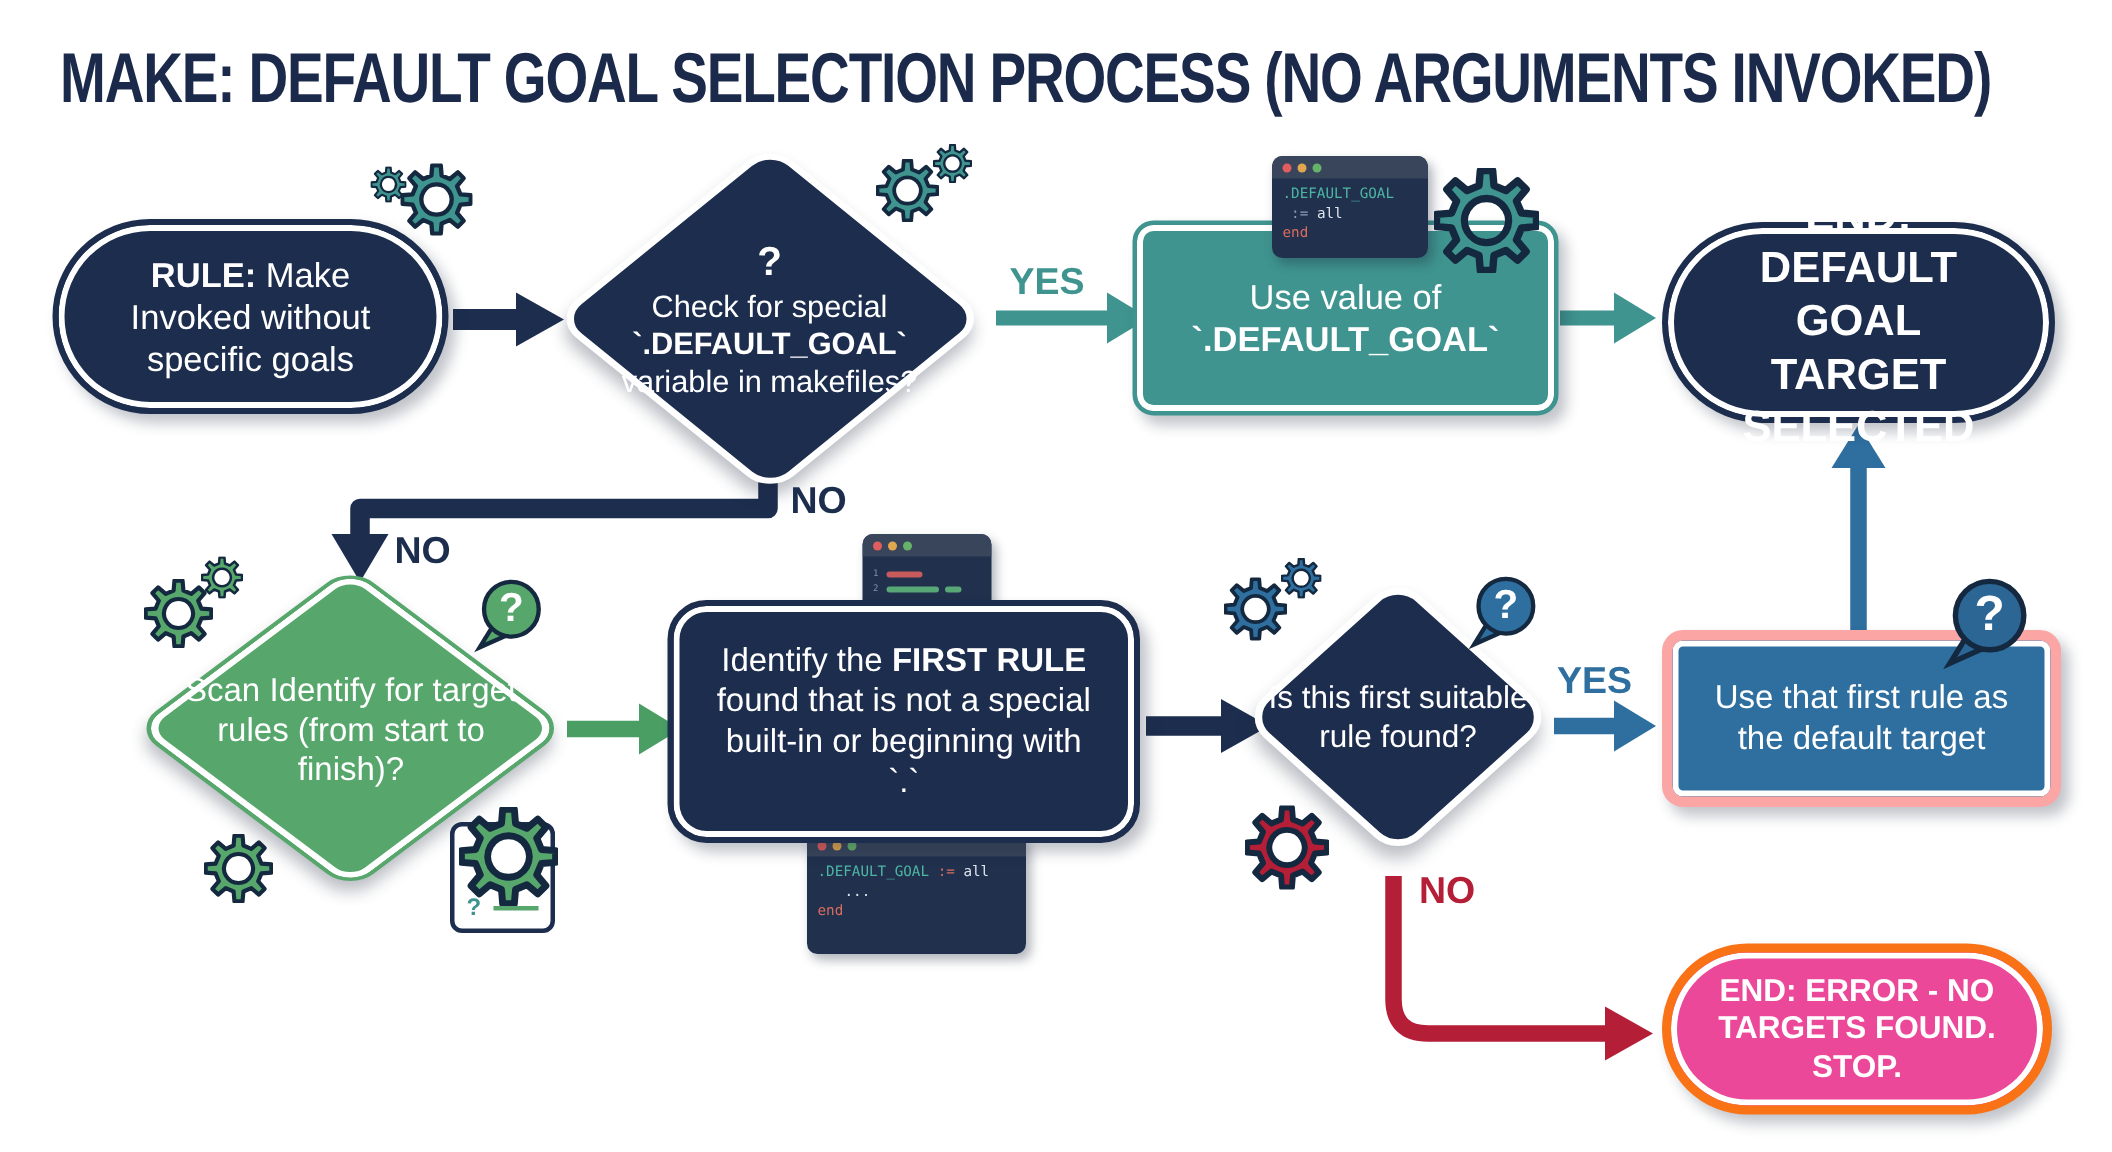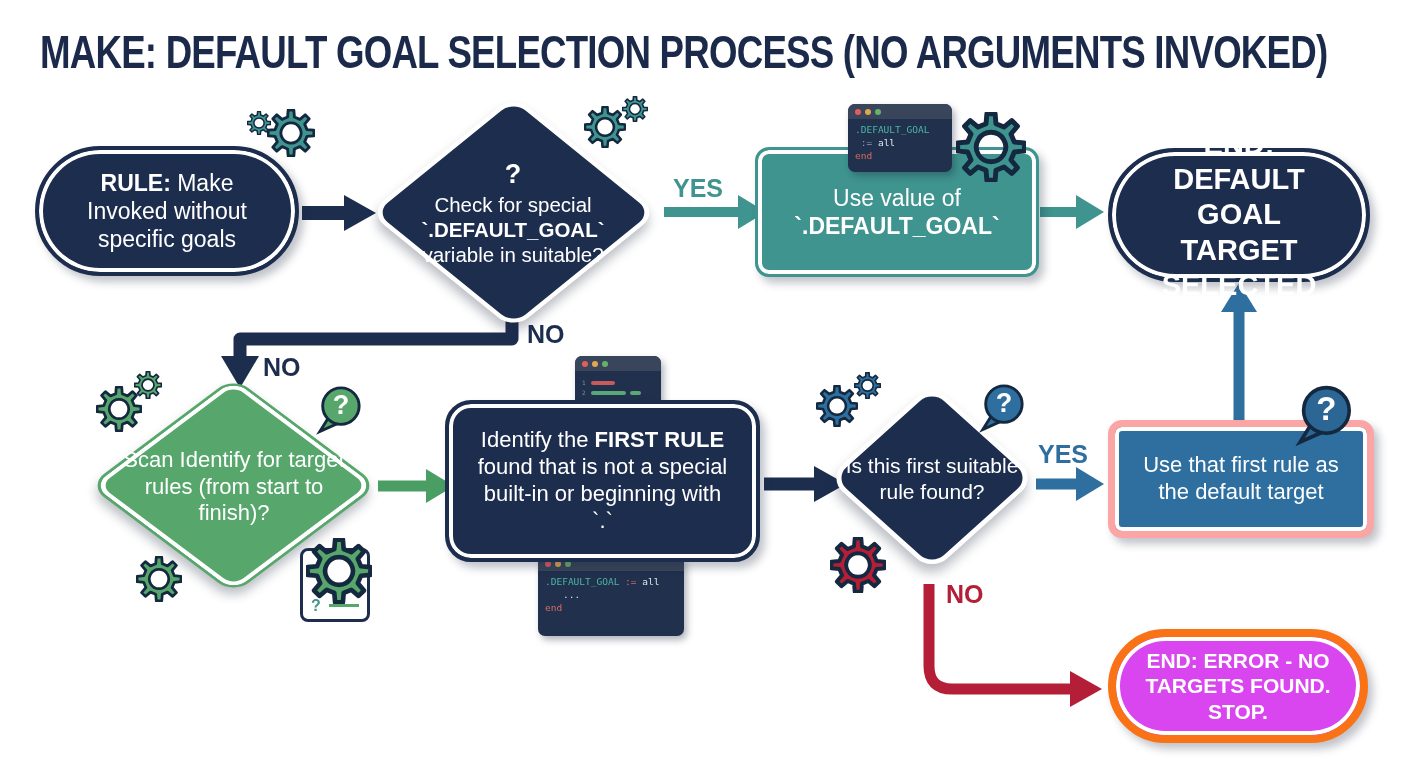--- a/index.html
+++ b/index.html
@@ -14,21 +14,21 @@
   }
   
   .node {
     position:absolute; box-sizing:border-box;
     display:flex; align-items:center; justify-content:center;
     text-align:center; color:#fff; z-index:3;
   }
   .navyfill { background:#1d2d4e; border:4px solid #1d2d4e; }
   .tealfill { background:#3f948f; border:3px solid #3f948f; }
   .bluefill { background:#2e6f9f; border:7px solid #fca5a5; }
-  .redfill  { background:#d946ef; border:8px solid #f97316; }
+  .redfill  { background:#ec4899; border:6px solid #f97316; }
   .ring { box-shadow: inset 0 0 0 4px #ffffff, 5px 6px 9px rgba(30,40,60,.28); }
   .stadium { border-radius:70px; }
   .roundbox { border-radius:14px; }
   .biground { border-radius:26px; }
   .diamond {
     position:absolute; box-sizing:border-box; z-index:3;
     border:5px solid #fff; border-radius:22px;
     box-shadow:6px 7px 12px rgba(30,40,60,.3);
   }
   .dtext {
@@ -237,21 +237,21 @@
       <span>Make Invoked without specific goals</span>
     </div>
   </div>
 
   <div class="diamond navyfill" style="left:411px;top:110px;width:205px;height:205px;transform:scale(1,0.81) rotate(45deg)"></div>
   <div class="dtext" style="left:398px;top:118px;width:230px;height:190px">
     <div style="font-size:27px;font-weight:800;margin-bottom:2px">?</div>
     <div class="nodetext" style="font-size:20.5px">
       <span>Check for special</span>
       <b>`.DEFAULT_GOAL`</b>
-      <span>variable in suitable?</span>
+      <span>variable in makefiles?</span>
     </div>
   </div>
 
   <div class="node tealfill ring roundbox" style="left:755px;top:147px;width:284px;height:130px">
     <div class="nodetext" style="font-size:23px;padding:0 30px">
       <span>Use value of</span>
       <b>`.DEFAULT_GOAL`</b>
     </div>
   </div>
 

